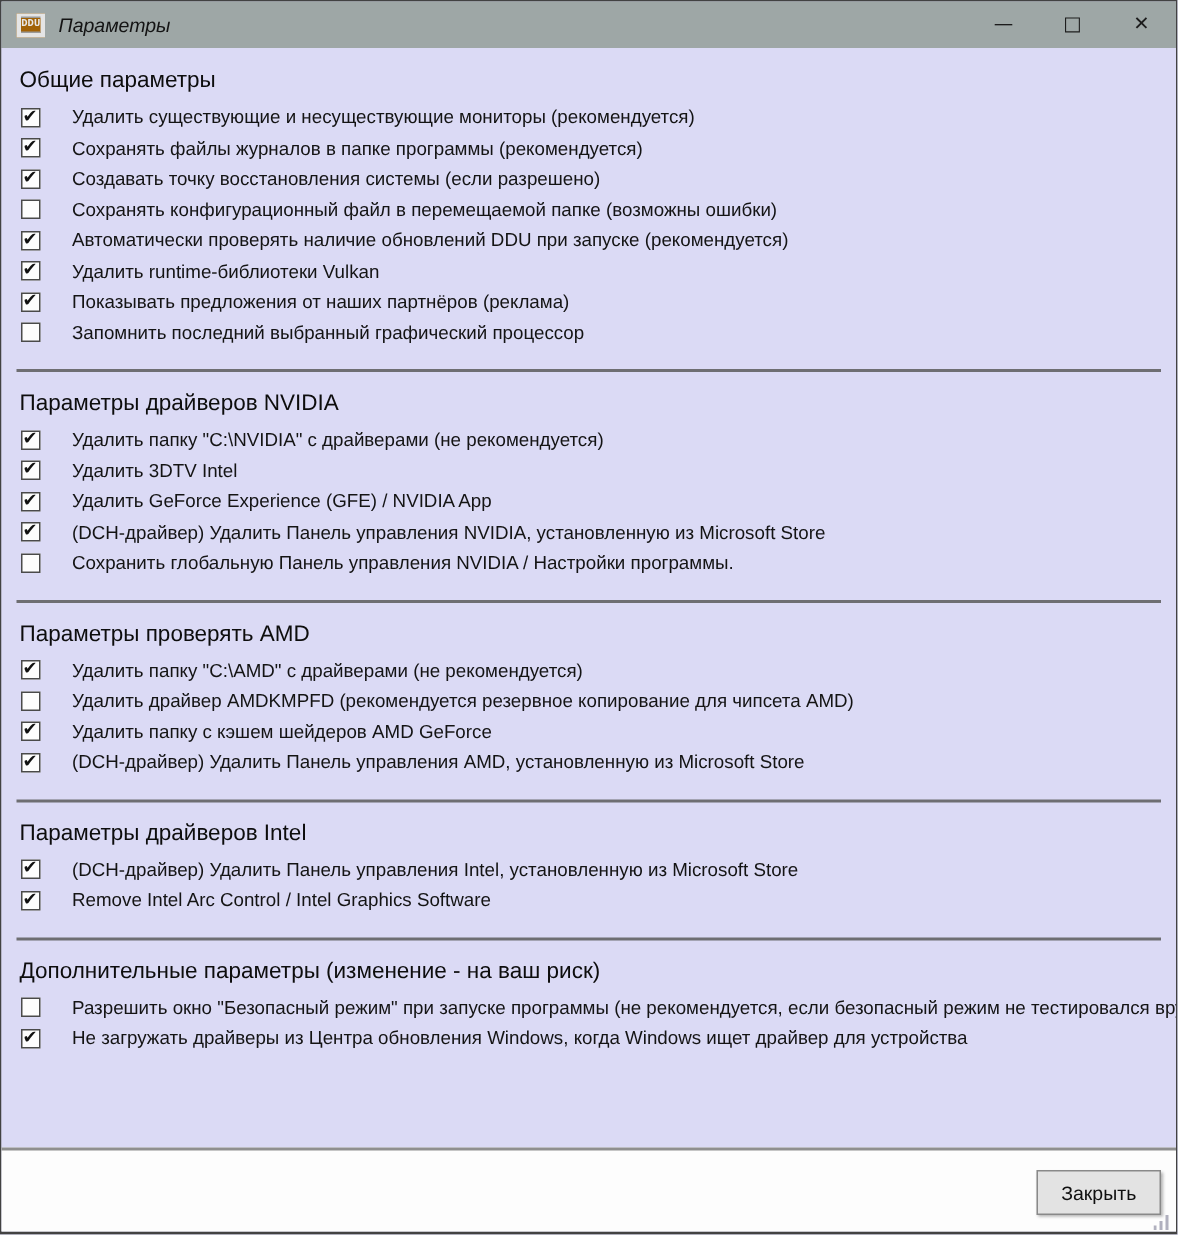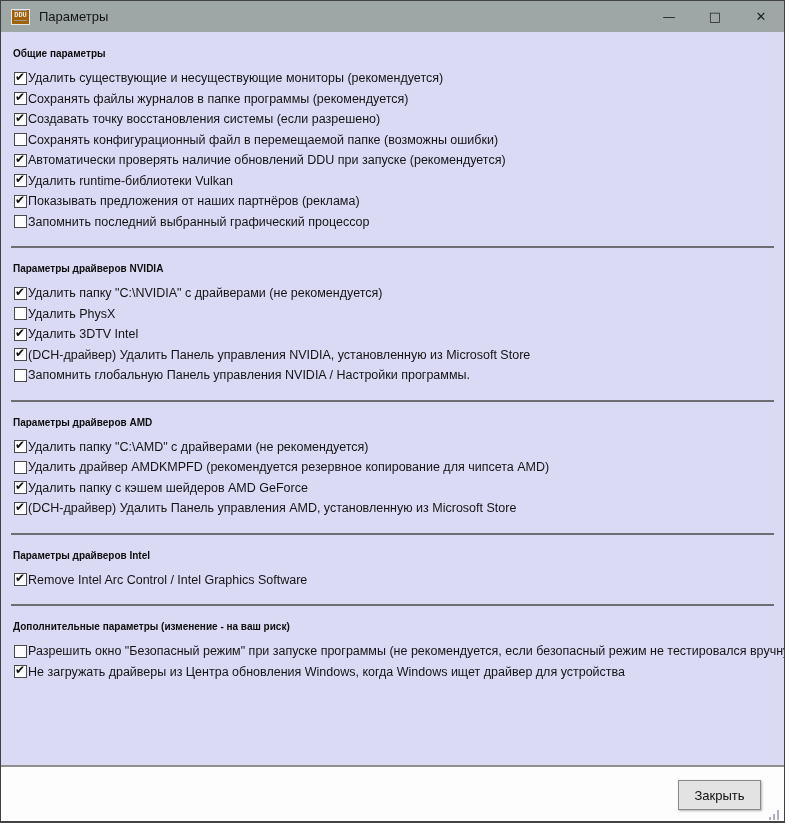--- a/index.html
+++ b/index.html
@@ -18,56 +18,56 @@
   
   .titlebar {
     height: 31px; flex: none;
     background: #9ea7a6;
     display: flex; align-items: center;
     padding-left: 10px;
   }
   .app-icon {
     width: 19px; height: 16px;
     background: #a16207;
-    border: 1px solid #e5e5e5;
-    display: flex; align-items: flex-start; justify-content: center;
+    border: 3px solid #e5e5e5;
+    display: flex; align-items: center; justify-content: center;
     flex: none;
   }
   .app-icon .glyph {
     color: #e8e8e8;
     font-family: "Liberation Mono", monospace;
     font-size: 7px; font-weight: bold; line-height: 1;
     border-top: 1px solid #9a9a9a;
     border-bottom: 1px solid #9a9a9a;
     padding: 1px 0;
   }
   .title-text {
     margin-left: 9px;
-    font-size: 13px; color: #141414;
+    font-size: 13px; color: #141414; font-style: italic;
   }
   .win-controls {
     margin-left: auto;
     display: flex; height: 100%;
   }
   .win-btn {
     width: 46px; height: 100%;
     display: flex; align-items: center; justify-content: center;
     font-family: "DejaVu Sans", sans-serif;
     font-size: 13px; color: #1c1c1c;
     cursor: default;
   }
   
   .content {
     flex: 1 1 auto;
     background: #dbdaf5;
     padding-top: 13px;
     overflow: hidden;
   }
   .section-title {
-    font-size: 10px; font-weight: bold; color: #0d0d0d;
+    font-size: 15px; font-weight: normal; color: #0d0d0d;
     margin: 0 0 5px 12px;
     line-height: 18px;
   }
   .row {
     display: flex; align-items: center;
     height: 20.5px;
     padding-left: 13px;
   }
   .checkbox {
     width: 13px; height: 13px; flex: none;
@@ -75,38 +75,38 @@
     border: 1px solid #4a4a4a;
     position: relative;
   }
   .checkbox.checked::after {
     content: "✔";
     font-family: "DejaVu Sans", sans-serif;
     position: absolute; left: 0px; top: -3px;
     font-size: 12px; color: #111;
   }
   .row-label {
-    margin-left: 1px;
+    margin-left: 21px;
     font-size: 12.5px; color: #141414;
     white-space: nowrap;
   }
   .sep {
     height: 2px;
     background: #6e6e72;
     margin: 14px 10px 12px 10px;
   }
   
   .footer {
     flex: none; height: 56px;
     background: #fdfdfd;
     border-top: 2px solid #8f8f8f;
     position: relative;
   }
   .close-btn {
-    position: absolute; right: 23px; top: 13px;
+    position: absolute; right: 10px; top: 13px;
     width: 83px; height: 30px;
     background: #e3e3e3;
     border: 1px solid #898989;
     box-shadow: 1px 1px 2px rgba(0,0,0,0.3);
     font-family: "Liberation Sans", sans-serif;
     font-size: 13px; color: #101010;
     cursor: default;
   }
   .resize-grip {
     position: absolute; right: 2px; bottom: 1px;
@@ -164,55 +164,59 @@
         <span class="checkbox"></span>
         <span class="row-label">Запомнить последний выбранный графический процессор</span>
       </div>
       <div class="sep"></div>
       <div class="section-title">Параметры драйверов NVIDIA</div>
       <div class="row">
         <span class="checkbox checked"></span>
         <span class="row-label">Удалить папку "C:\NVIDIA" с драйверами (не рекомендуется)</span>
       </div>
       <div class="row">
-        <span class="checkbox"></span>
-        <span class="row-label">Удалить PhysX</span>
-      </div>
-      <div class="row">
         <span class="checkbox checked"></span>
         <span class="row-label">Удалить 3DTV Intel</span>
       </div>
       <div class="row">
         <span class="checkbox checked"></span>
+        <span class="row-label">Удалить GeForce Experience (GFE) / NVIDIA App</span>
+      </div>
+      <div class="row">
+        <span class="checkbox checked"></span>
         <span class="row-label">(DCH-драйвер) Удалить Панель управления NVIDIA, установленную из Microsoft Store</span>
       </div>
       <div class="row">
         <span class="checkbox"></span>
-        <span class="row-label">Запомнить глобальную Панель управления NVIDIA / Настройки программы.</span>
-      </div>
-      <div class="sep"></div>
-      <div class="section-title">Параметры драйверов AMD</div>
+        <span class="row-label">Сохранить глобальную Панель управления NVIDIA / Настройки программы.</span>
+      </div>
+      <div class="sep"></div>
+      <div class="section-title">Параметры проверять AMD</div>
       <div class="row">
         <span class="checkbox checked"></span>
         <span class="row-label">Удалить папку "C:\AMD" с драйверами (не рекомендуется)</span>
       </div>
       <div class="row">
         <span class="checkbox"></span>
         <span class="row-label">Удалить драйвер AMDKMPFD (рекомендуется резервное копирование для чипсета AMD)</span>
       </div>
       <div class="row">
         <span class="checkbox checked"></span>
         <span class="row-label">Удалить папку с кэшем шейдеров AMD GeForce</span>
       </div>
       <div class="row">
         <span class="checkbox checked"></span>
         <span class="row-label">(DCH-драйвер) Удалить Панель управления AMD, установленную из Microsoft Store</span>
       </div>
       <div class="sep"></div>
       <div class="section-title">Параметры драйверов Intel</div>
+      <div class="row">
+        <span class="checkbox checked"></span>
+        <span class="row-label">(DCH-драйвер) Удалить Панель управления Intel, установленную из Microsoft Store</span>
+      </div>
       <div class="row">
         <span class="checkbox checked"></span>
         <span class="row-label">Remove Intel Arc Control / Intel Graphics Software</span>
       </div>
       <div class="sep"></div>
       <div class="section-title">Дополнительные параметры (изменение - на ваш риск)</div>
       <div class="row">
         <span class="checkbox"></span>
         <span class="row-label">Разрешить окно "Безопасный режим" при запуске программы (не рекомендуется, если безопасный режим не тестировался вручную)</span>
       </div>

